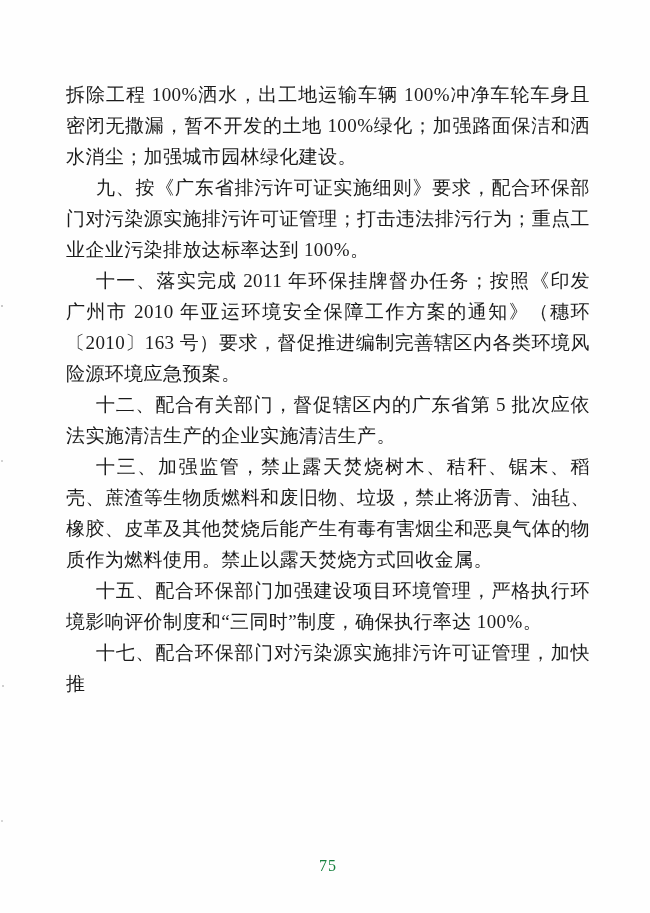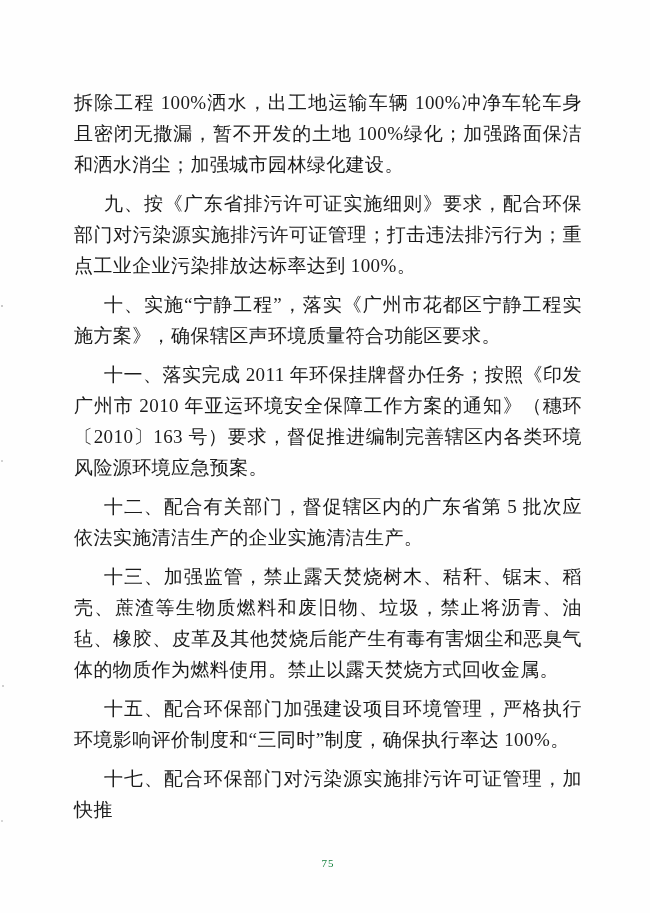--- a/index.html
+++ b/index.html
@@ -21,33 +21,33 @@
     left: 66px;
     top: 79px;
     width: 524px;
     font-size: 19px;
     line-height: 31px;
     text-align: justify;
     text-align-last: left;
     letter-spacing: 0.4px;
   }
   .text-body p {
-    margin: 8px;
+    margin: 0;
     padding: 0;
   }
   .text-body p.indent {
     text-indent: 30px;
   }
   .page-number {
     position: absolute;
     left: 66px;
     width: 524px;
     top: 857px;
     text-align: center;
-    font-size: 11px;
+    font-size: 16px;
     letter-spacing: 1px;
     color: #15803d;
   }
   
   .scan-artifacts {
     position: absolute;
     left: 0; top: 0;
     width: 4px; height: 100%;
   }
   .scan-artifacts::before {
@@ -62,21 +62,20 @@
 </head>
 <body>
 
 <div class="scan-page">
   <div class="scan-artifacts"></div>
 
   <div class="text-body">
 
   <p class="">拆除工程 100%洒水，出工地运输车辆 100%冲净车轮车身且密闭无撒漏，暂不开发的土地 100%绿化；加强路面保洁和洒水消尘；加强城市园林绿化建设。</p>
       <p class="indent">九、按《广东省排污许可证实施细则》要求，配合环保部门对污染源实施排污许可证管理；打击违法排污行为；重点工业企业污染排放达标率达到 100%。</p>
-      <p class="indent">十、实施“宁静工程”，落实《广州市花都区宁静工程实施方案》，确保辖区声环境质量符合功能区要求。</p>
       <p class="indent">十一、落实完成 2011 年环保挂牌督办任务；按照《印发广州市 2010 年亚运环境安全保障工作方案的通知》（穗环〔2010〕163 号）要求，督促推进编制完善辖区内各类环境风险源环境应急预案。</p>
       <p class="indent">十二、配合有关部门，督促辖区内的广东省第 5 批次应依法实施清洁生产的企业实施清洁生产。</p>
       <p class="indent">十三、加强监管，禁止露天焚烧树木、秸秆、锯末、稻壳、蔗渣等生物质燃料和废旧物、垃圾，禁止将沥青、油毡、橡胶、皮革及其他焚烧后能产生有毒有害烟尘和恶臭气体的物质作为燃料使用。禁止以露天焚烧方式回收金属。</p>
       <p class="indent">十五、配合环保部门加强建设项目环境管理，严格执行环境影响评价制度和“三同时”制度，确保执行率达 100%。</p>
       <p class="indent">十七、配合环保部门对污染源实施排污许可证管理，加快推</p>
     </div>
 
   <div class="page-number">75</div>
 </div>
 

